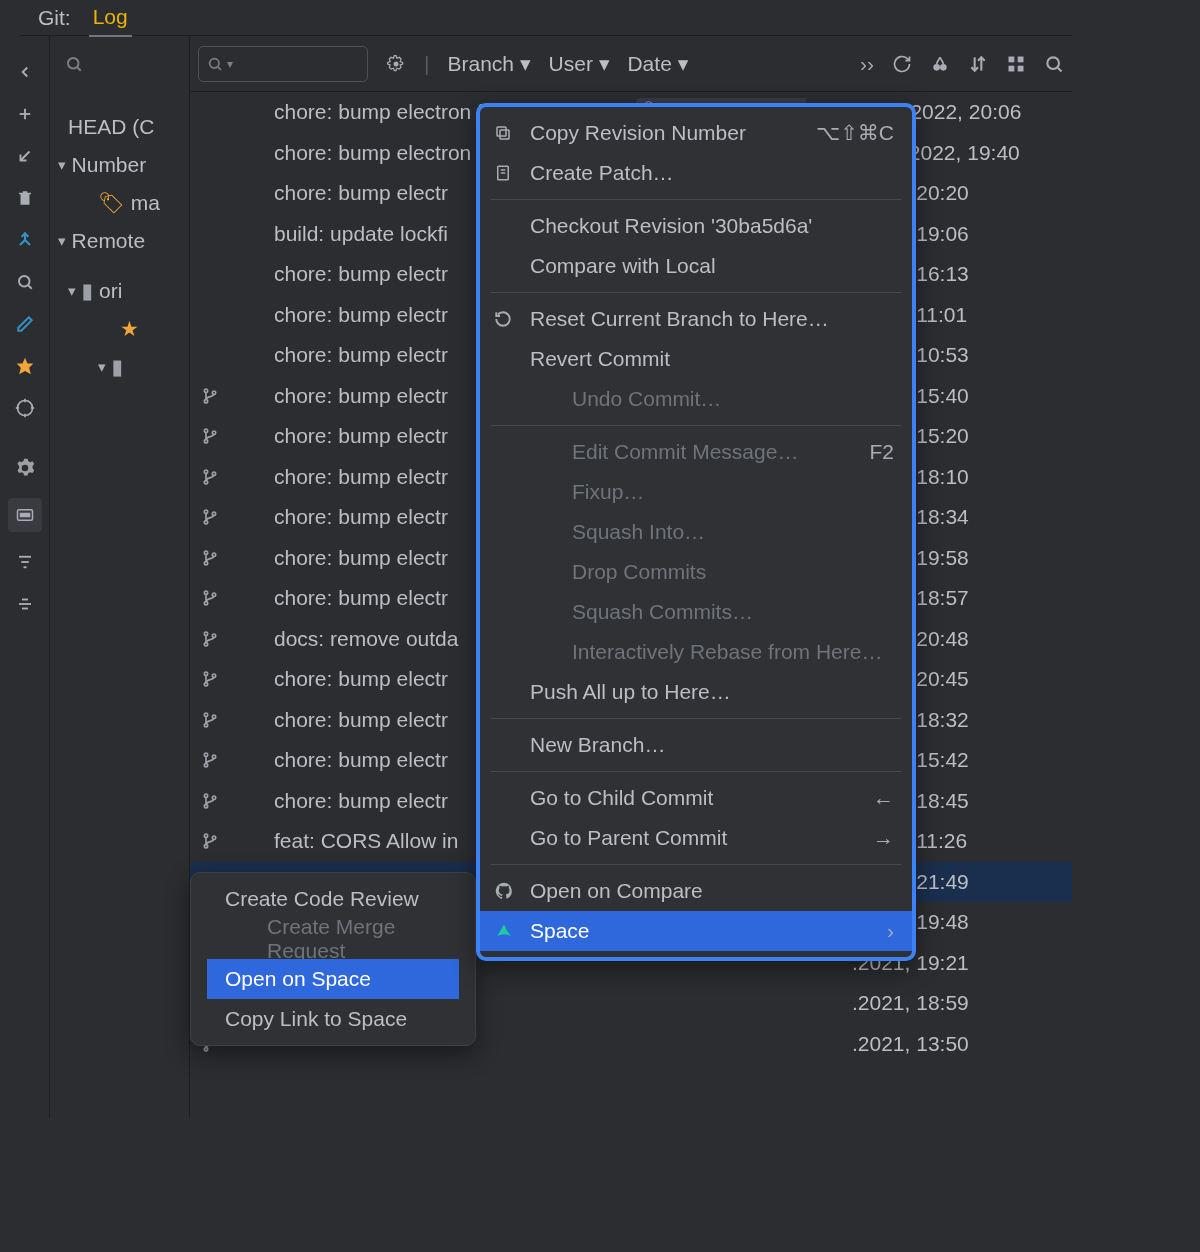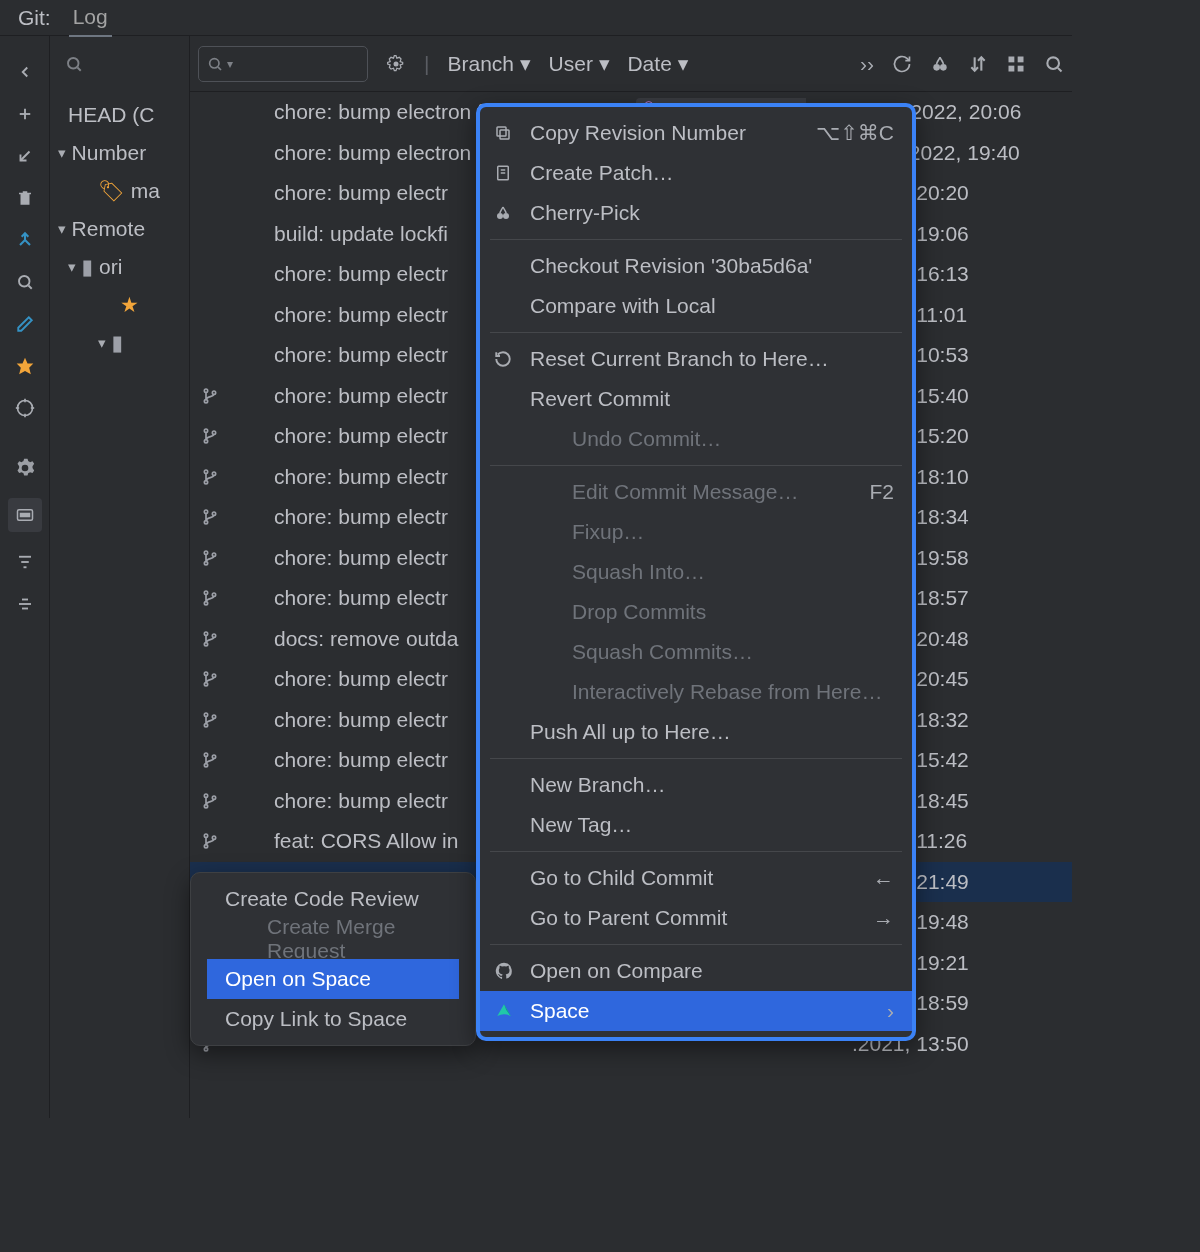--- a/index.html
+++ b/index.html
@@ -13,22 +13,23 @@
   overflow: hidden;
   position: relative;
 }
 .header-bar {
   height: 36px;
   display: flex;
   align-items: center;
   padding: 0 18px;
   gap: 18px;
   border-bottom: 1px solid #1e1f22;
-}
-.header-tab { color: #a3a3a3; padding: 6px 4px; cursor: pointer; }
+  margin-left: 20px;
+}
+.header-tab { color: #eab308; padding: 6px 4px; cursor: pointer; }
 .header-tab.active { border-bottom: 2px solid #6e7681; }
 .left-rail {
   position: absolute;
   left: 0; top: 36px; bottom: 0;
   width: 50px;
   border-right: 1px solid #1e1f22;
   display: flex;
   flex-direction: column;
   align-items: center;
   gap: 18px;
@@ -47,21 +48,21 @@
   width: 140px;
   border-right: 1px solid #1e1f22;
   overflow: hidden;
 }
 .search-row { height: 56px; display: flex; align-items: center; padding: 0 12px; }
 .tree { padding-top: 4px; }
 .tree-item {
   height: 38px; display: flex; align-items: center;
   padding-left: 8px; gap: 6px; white-space: nowrap; overflow: hidden;
 }
-.tree-item.l2 { padding-left: 18px; }
+.tree-item.l2 { padding-left: 18px; margin-top: 12px; }
 .tree-item.l3 { padding-left: 48px; }
 .tree-item.l4 { padding-left: 70px; }
 .chevron { color: #a9acb2; font-size: 15px; }
 .tag-icon { color: #f2a53a; }
 .folder-icon { color: #9da0a8; }
 .main {
   flex: 1; display: flex; flex-direction: column;
   position: relative;
 }
 .toolbar {
@@ -585,30 +586,20 @@
         <div class="ctx-item">
           <span class="lead-icon">
             <svg width="18" height="18" viewBox="0 0 24 24" fill="none" stroke="#a9acb2" stroke-width="2">
               <rect x="5" y="3" width="14" height="18" rx="1"></rect>
               <line x1="9" y1="8" x2="15" y2="8"></line>
               <line x1="9" y1="12" x2="15" y2="12"></line>
             </svg>
           </span>
           <span>Create Patch…</span>
         </div>
-        <div class="ctx-item">
-          <span class="lead-icon">
-            <svg width="18" height="18" viewBox="0 0 24 24" fill="#a9acb2">
-              <circle cx="8" cy="16" r="4"></circle>
-              <circle cx="16" cy="16" r="4"></circle>
-              <path d="M12 4c-2 4-4 6-4 8M12 4c2 4 4 6 4 8" fill="none" stroke="#a9acb2" stroke-width="2"></path>
-            </svg>
-          </span>
-          <span>Cherry-Pick</span>
-        </div>
         <div class="ctx-sep"></div>
         <div class="ctx-item">
           <span>Checkout Revision '30ba5d6a'</span>
         </div>
         <div class="ctx-item">
           <span>Compare with Local</span>
         </div>
         <div class="ctx-sep"></div>
         <div class="ctx-item">
           <span class="lead-icon">
@@ -644,23 +635,20 @@
         </div>
         <div class="ctx-item disabled">
           <span>Interactively Rebase from Here…</span>
         </div>
         <div class="ctx-item">
           <span>Push All up to Here…</span>
         </div>
         <div class="ctx-sep"></div>
         <div class="ctx-item">
           <span>New Branch…</span>
-        </div>
-        <div class="ctx-item">
-          <span>New Tag…</span>
         </div>
         <div class="ctx-sep"></div>
         <div class="ctx-item">
           <span>Go to Child Commit</span>
           <span class="tail">←</span>
         </div>
         <div class="ctx-item">
           <span>Go to Parent Commit</span>
           <span class="tail">→</span>
         </div>

